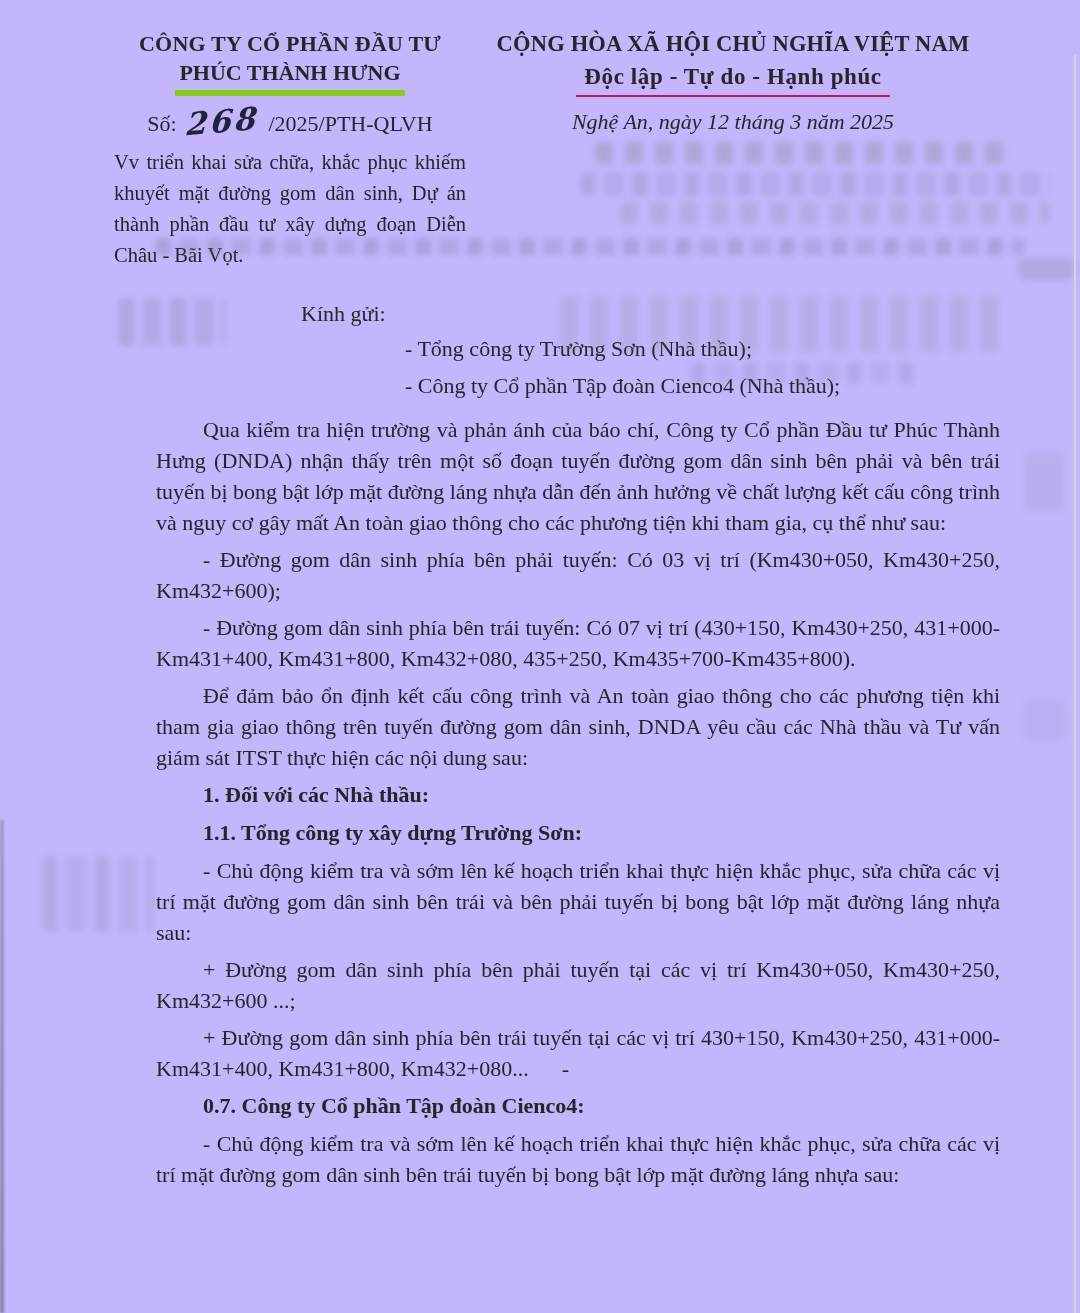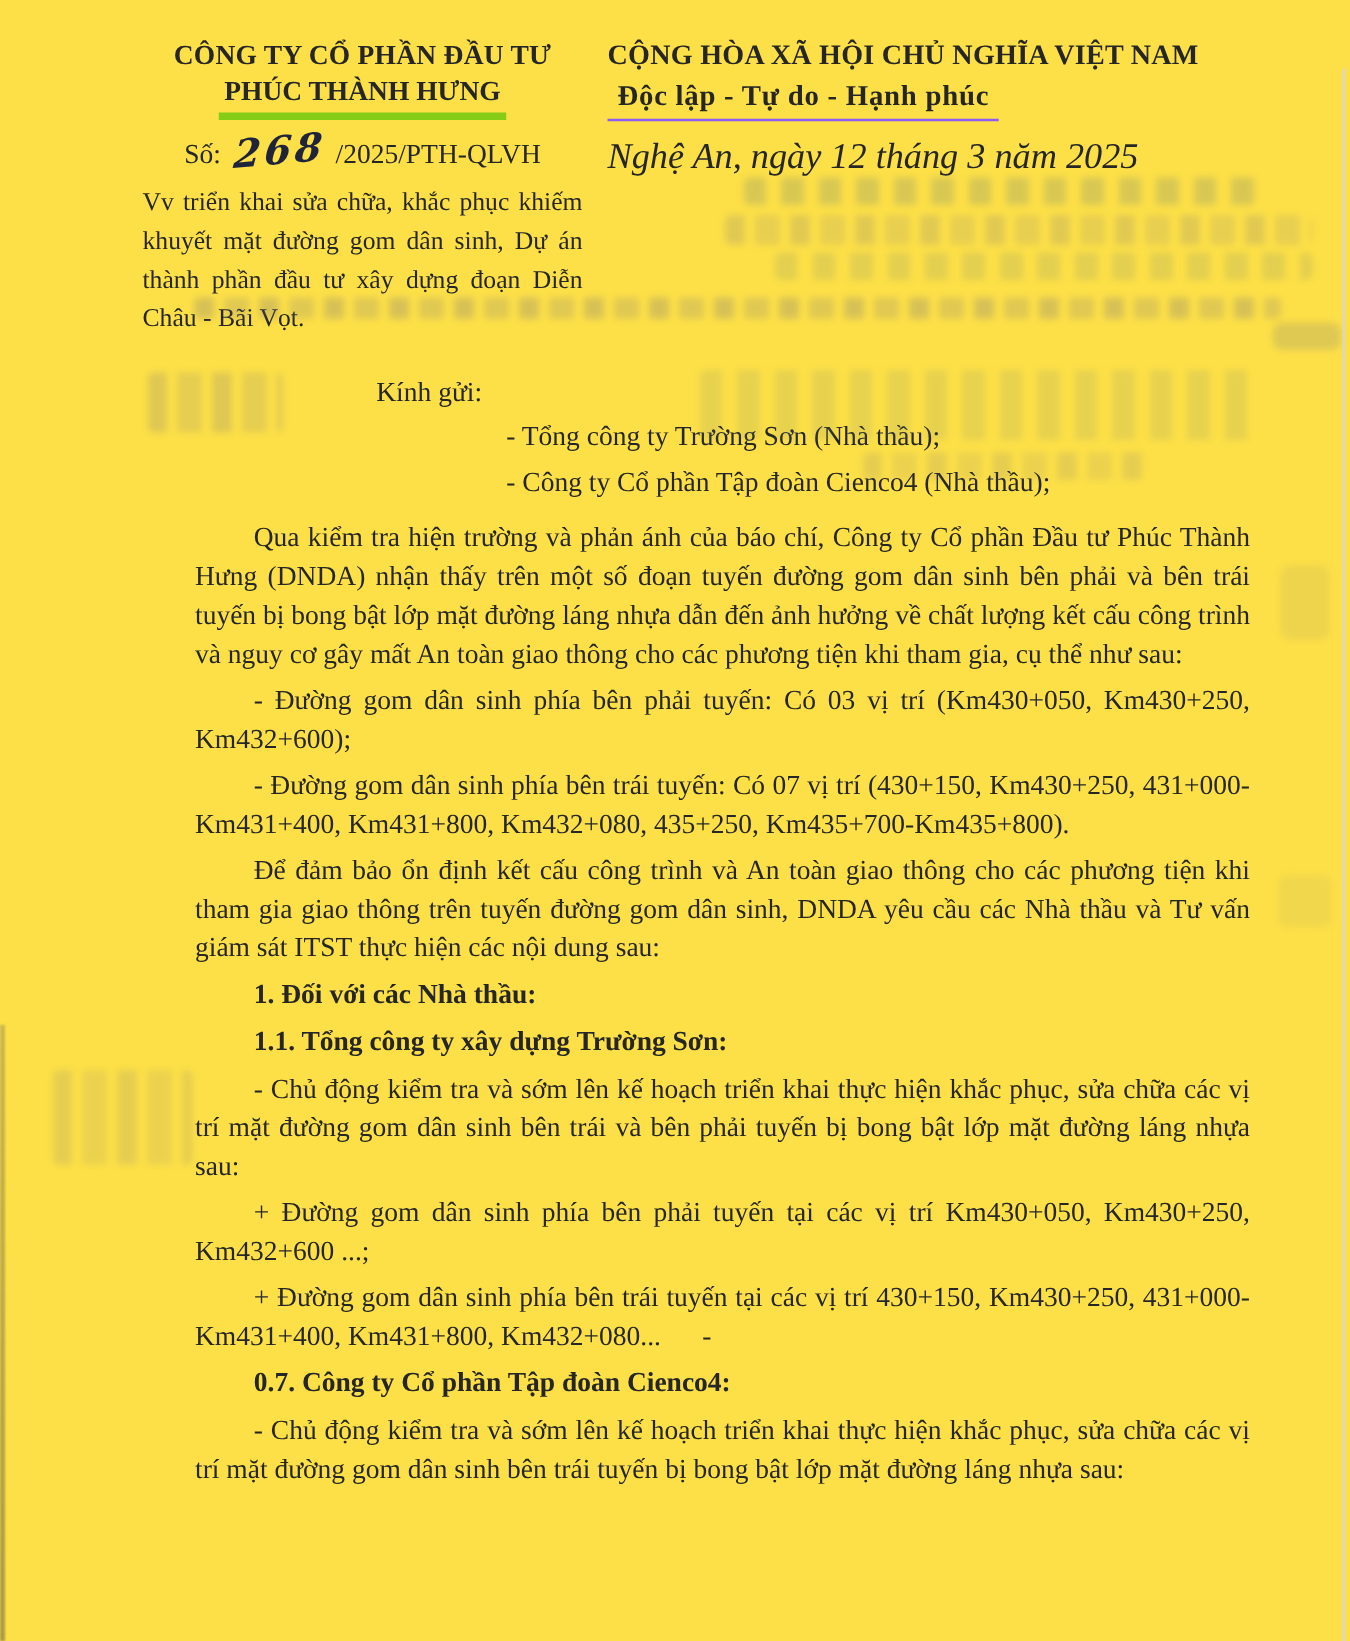--- a/index.html
+++ b/index.html
@@ -1,46 +1,46 @@
 <!DOCTYPE html>
 <html lang="vi"><head>
 <meta charset="utf-8">
 <title>Scanned official letter</title>
 <style>
   html,body { margin:0; padding:0; background:#e8e8e6; }
   .page {
     position:relative;
     width:1080px; height:1313px;
     margin:0 auto;
-    background:#fde047;
+    background:#c4b5fd;
     font-family:"Liberation Serif", serif;
     color:#262626;
     overflow:hidden;
   }
 
   
   .header { display:flex; padding-top:30px; }
   .header-left { width:352px; margin-left:114px; text-align:center; flex:none; }
-  .header-right { width:494px; margin-left:auto; margin-right:100px; flex:none; }
+  .header-right { width:494px; margin-left:auto; margin-right:100px; text-align:center; flex:none; }
 
   .org-line1 { font-weight:bold; font-size:22px; line-height:28px; letter-spacing:.2px; }
   .org-line2-wrap { line-height:30px; }
   .org-line2 { display:inline-block; font-weight:bold; font-size:22px; padding:0 4px 2px 4px; border-bottom:6px solid #84cc16; }
   .doc-number { margin-top:6px; font-size:22px; white-space:nowrap; }
   .handwritten {
     display:inline-block; font-family:"DejaVu Serif", serif;
     font-style:italic; font-weight:bold; font-size:31px; letter-spacing:3px;
     transform:rotate(-5deg) skewX(-10deg); color:#20243a; margin:0 8px 0 10px; position:relative; top:1px;
   }
   .subject { margin-top:9px; font-size:20.5px; line-height:31px; text-align:justify; }
 
   .nat-line1 { font-weight:bold; font-size:22.5px; line-height:28px; letter-spacing:.2px; }
   .nat-line2-wrap { margin-top:4px; line-height:30px; }
-  .nat-line2 { display:inline-block; font-weight:bold; font-size:23px; letter-spacing:.6px; padding:0 8px 3px 8px; border-bottom:2px solid #8b5cf6; }
-  .date-line { margin-top:12px; font-style:italic; font-size:29px; }
+  .nat-line2 { display:inline-block; font-weight:bold; font-size:23px; letter-spacing:.6px; padding:0 8px 3px 8px; border-bottom:2px solid #be185d; }
+  .date-line { margin-top:12px; font-style:italic; font-size:22px; }
 
   
   .recipients { margin-top:26px; font-size:22px;padding-left:12px; }
   .recipients-label { margin-left:289px; line-height:34px; }
   .recipient-item { margin-left:393px; line-height:36.5px; }
 
   
   .doc-body { margin:10px 80px 0 156px; font-size:22px; line-height:31px; text-align:justify; }
   .doc-body p { margin:6px 0 6px 0; text-indent:47px; }
   .doc-body p.heading { font-weight:bold; margin:2px 0 7px 0; }

